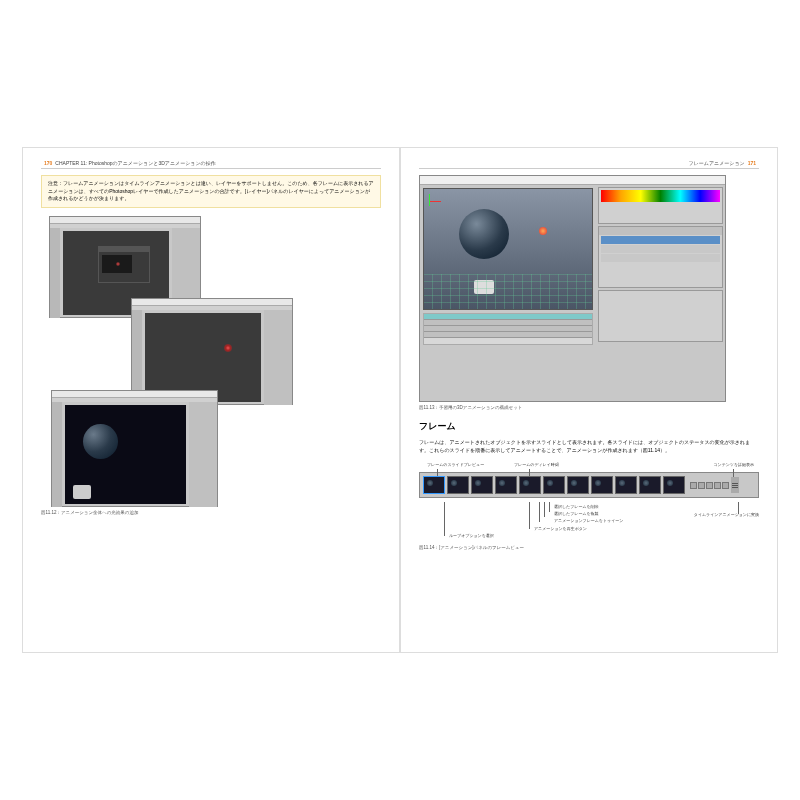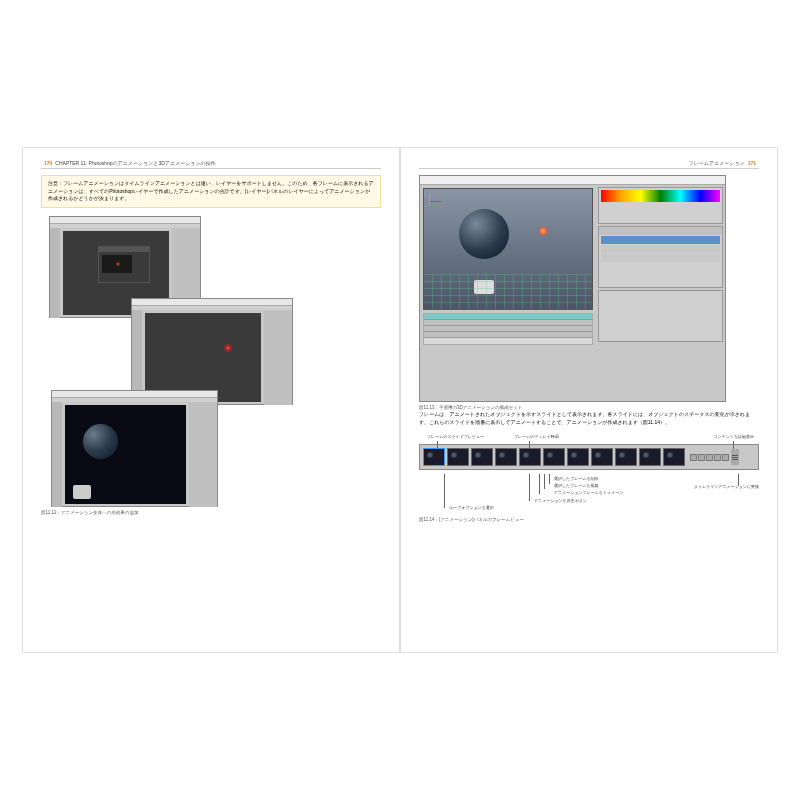--- a/index.html
+++ b/index.html
@@ -161,20 +161,21 @@
               <div class="li"></div>
               <div class="li li2"></div>
               <div class="li li2"></div>
           </div>
           <div class="pr"></div>
         </div>
       </div>
     </div>
     <div class="cap">図11.13：予習用の3Dアニメーションの構成セット</div>
 
+    <div class="h2">フレーム</div>
     <div class="bt">フレームは、アニメートされたオブジェクトを示すスライドとして表示されます。各スライドには、オブジェクトのステータスの変化が示されます。これらのスライドを順番に表示してアニメートすることで、アニメーションが作成されます（図11.14）。</div>
 
     <div class="tlp">
       <span class="lb l1">フレームのスライドプレビュー</span>
       <span class="lb l2">フレームのディレイ時間</span>
       <span class="lb l3">コンテンツを詳細表示</span>
       <div class="ln v1"></div>
         <div class="ln v2"></div>
         <div class="ln v3"></div>
 

